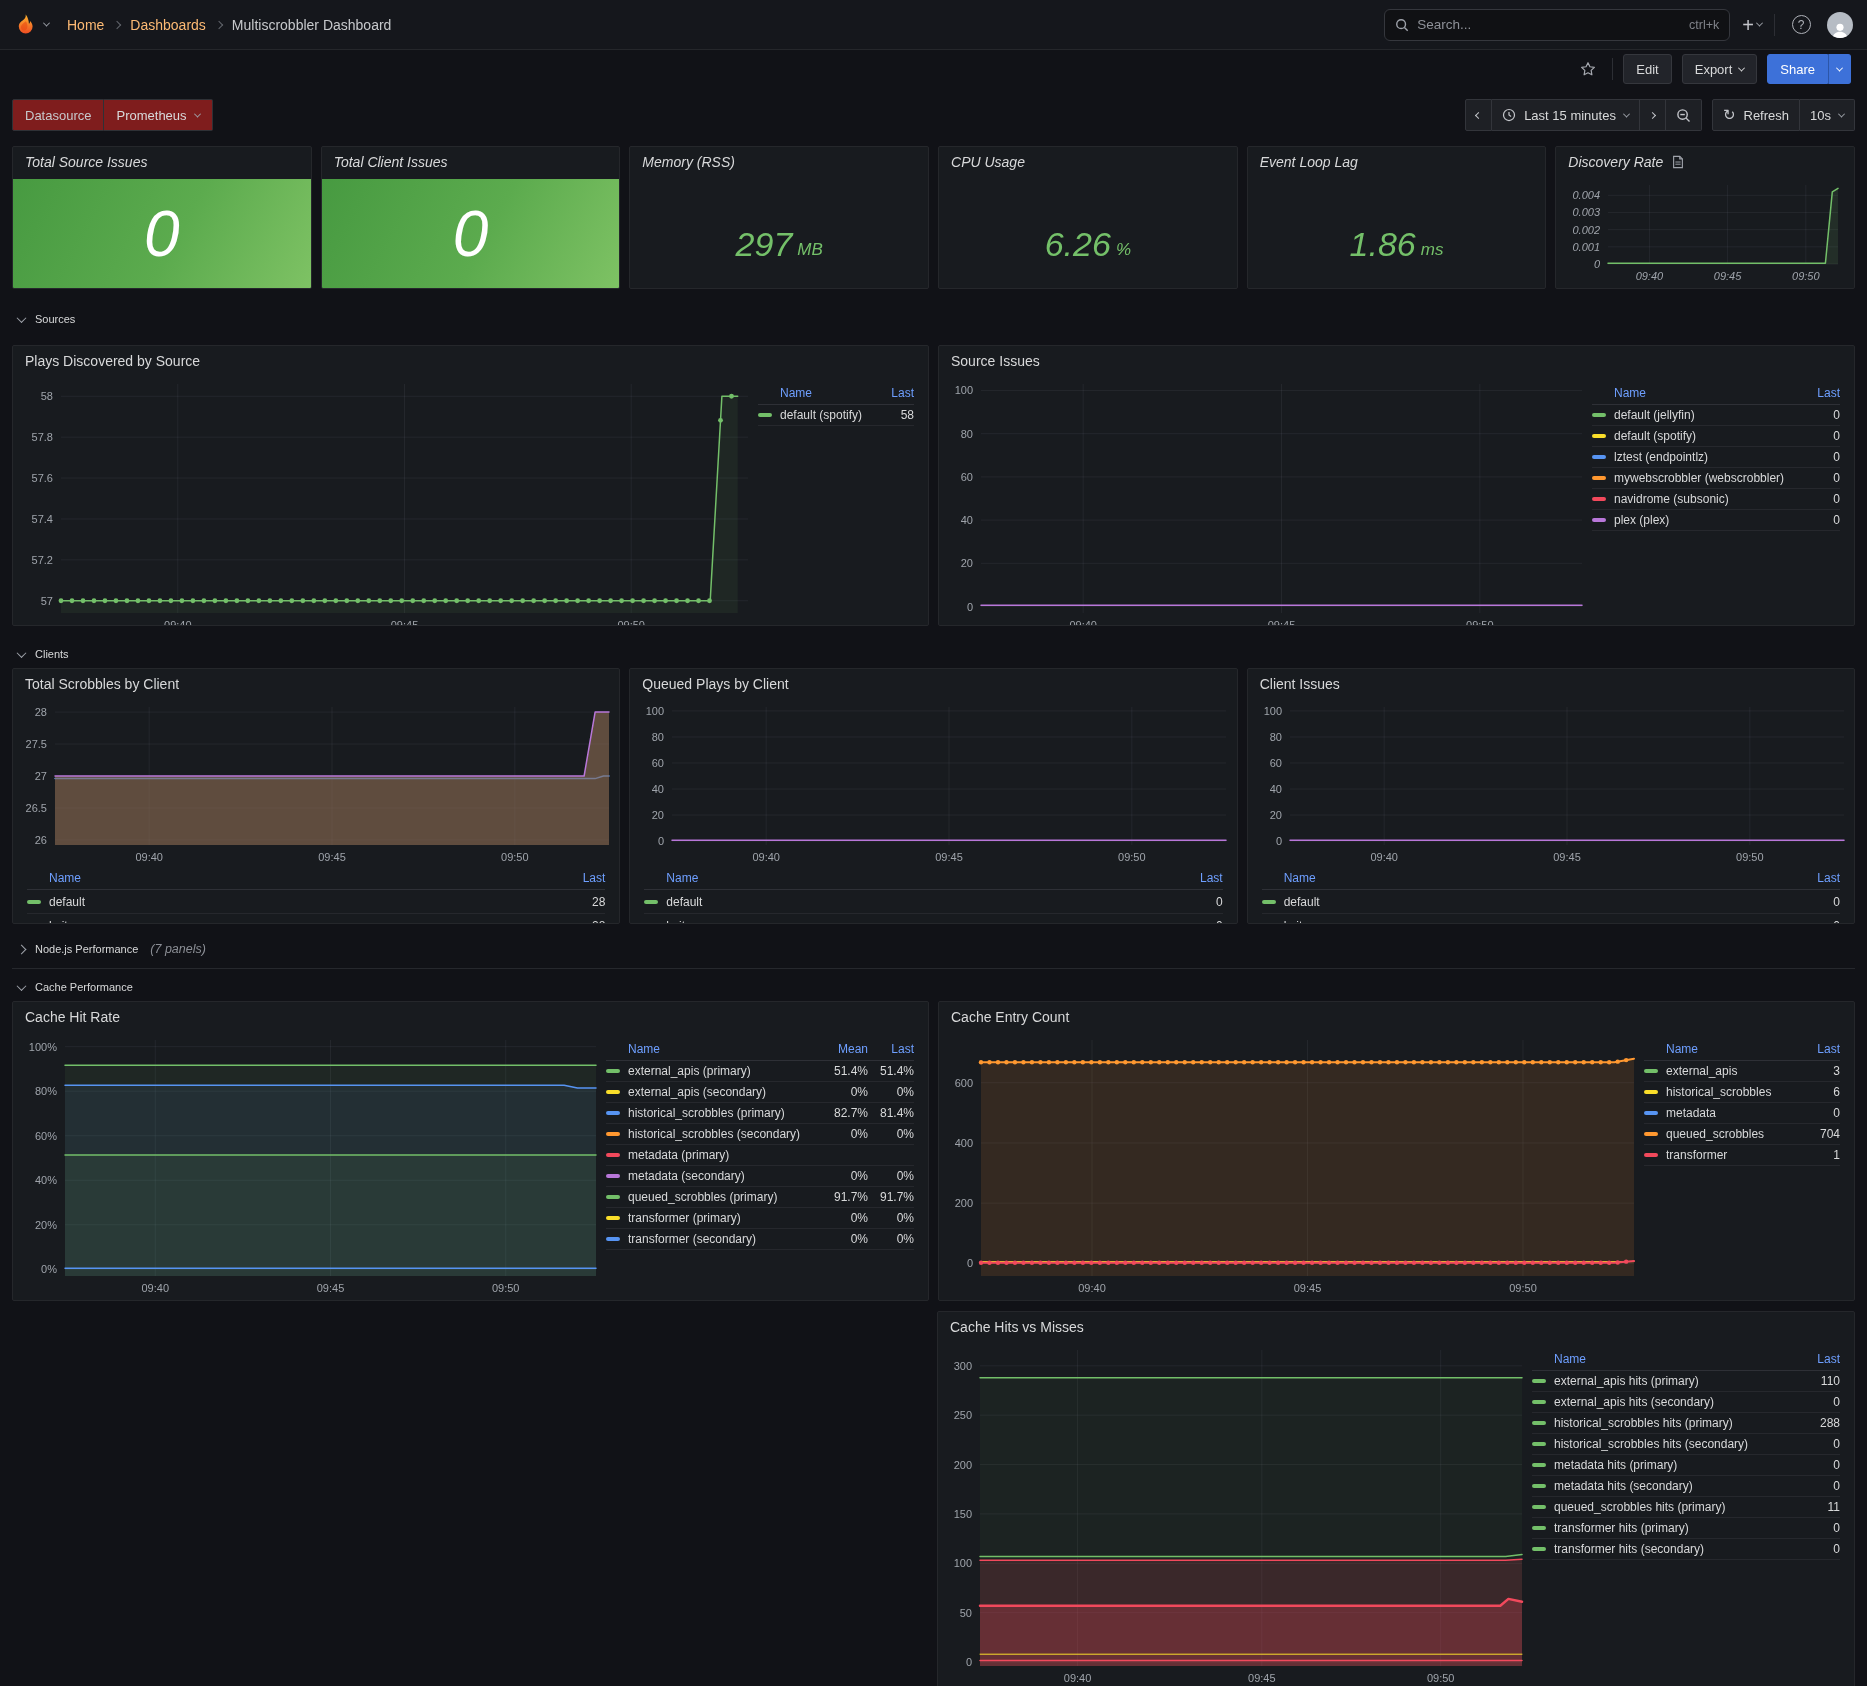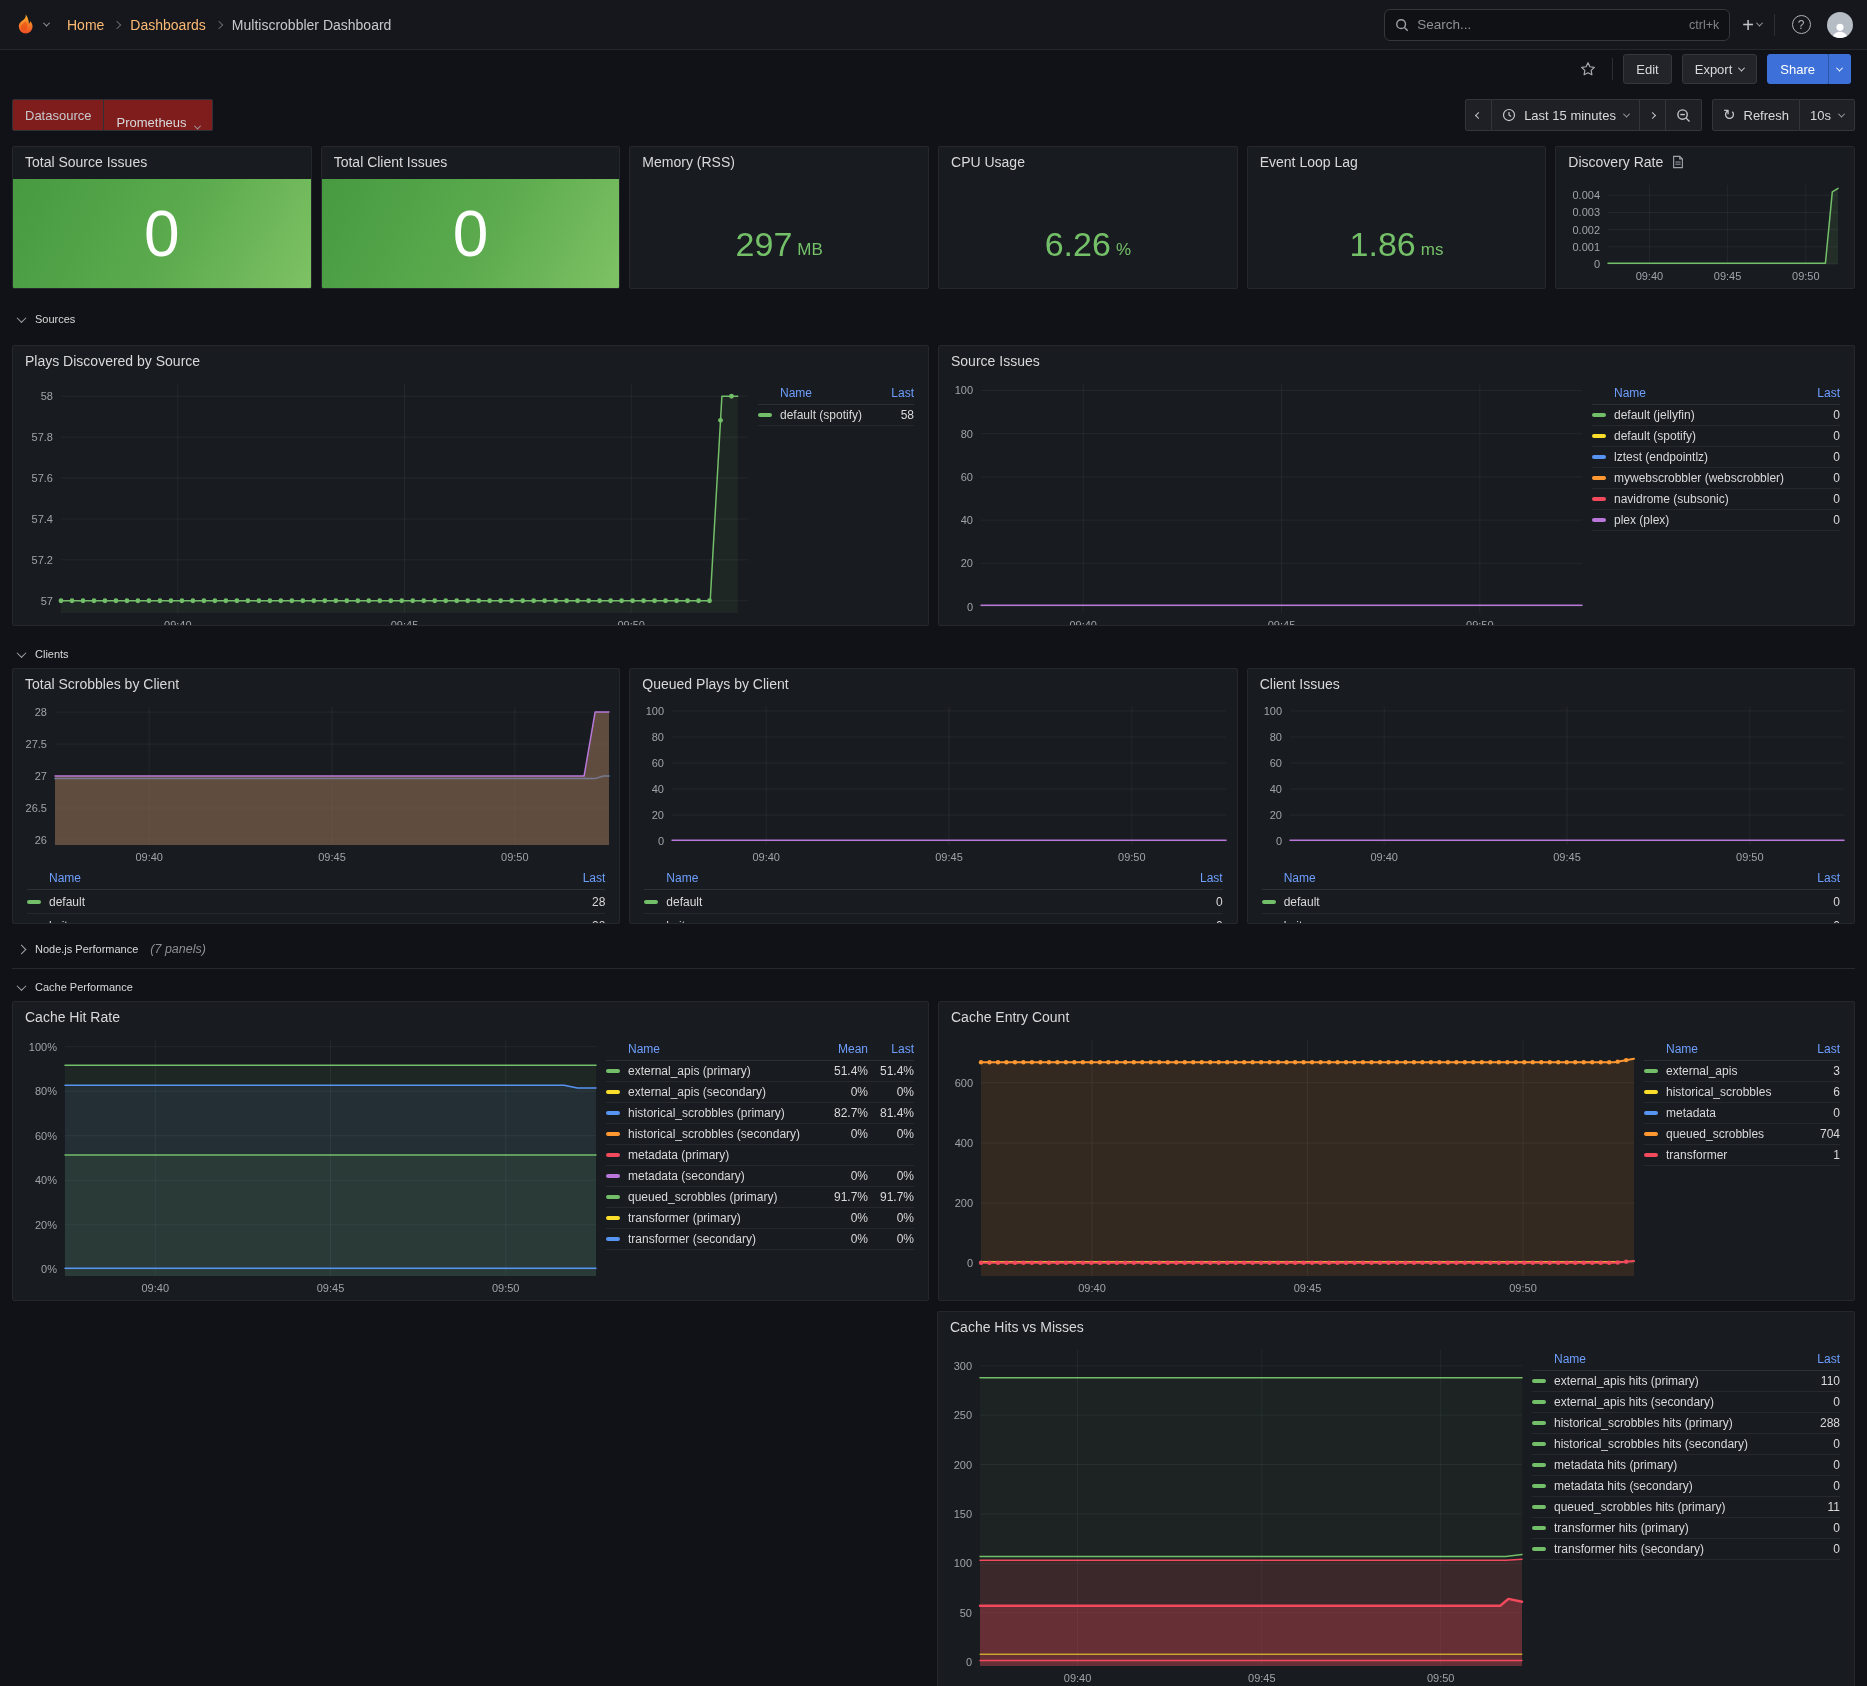--- a/index.html
+++ b/index.html
@@ -43,39 +43,39 @@
   .share-split .btn-blue.main { border-radius:3px 0 0 3px; }
   .share-split .btn-blue.caret { border-radius:0 3px 3px 0; border-left:1px solid #2c56a8; padding:0 8px; }
   .btn .chev, .share-split .chev { border-color:currentColor; }
 
   
   .toolbar { height:42px; display:flex; align-items:center; justify-content:space-between; padding:0 12px; margin-top:6px; }
   .ds-group { display:flex; }
   .tb-box { height:32px; border:1px solid #2f3136; background:#7f1d1d; display:flex; align-items:center;
     padding:0 12px; font-size:13px; color:#d8d9da; gap:8px; }
   .ds-group .tb-box:first-child { border-radius:2px 0 0 2px; color:#c7c9cc; }
-  .ds-group .tb-box:last-child { border-radius:0 2px 2px 0; border-left:none; cursor:pointer;align-items:flex-end; }
+  .ds-group .tb-box:last-child { border-radius:0 2px 2px 0; border-left:none; cursor:pointer; }
   .time-controls { display:flex; align-items:center; gap:10px; }
   .btn-group { display:flex; }
   .btn-group .tb-btn { height:32px; background:#1e2025; border:1px solid #33353b; display:flex; align-items:center;
     gap:8px; padding:0 10px; font-size:13px; color:#d8d9da; cursor:pointer; }
   .btn-group .tb-btn + .tb-btn { border-left:none; }
   .btn-group .tb-btn:first-child { border-radius:2px 0 0 2px; }
   .btn-group .tb-btn:last-child { border-radius:0 2px 2px 0; }
 
   
   .dash { padding:10px 12px 0 12px; }
   .row { display:flex; gap:9px; }
   .panel { background:#181b1f; border:1px solid #25272b; border-radius:2px; display:flex; flex-direction:column; overflow:hidden; position:relative; }
   .panel-title { padding:7px 12px 5px 12px; font-size:14px; color:#d8d9da; white-space:nowrap; display:flex; align-items:center; gap:8px; }
   .panel-body { flex:1; position:relative; display:flex; min-height:0; }
 
   
   .stat-row { height:143px; margin-bottom:16px; }
-  .stat-row .panel { flex:1; }
+  .stat-row .panel { flex:1;font-style:italic; }
   .stat-green-body { position:absolute; inset:32px 0 0 0; background:linear-gradient(118deg,#479a41 0%,#5cab4e 55%,#7ec264 100%);
     display:flex; align-items:center; justify-content:center; }
   .stat-big-zero { font-size:64px; color:#fff; font-weight:400; }
   .spark { position:absolute; inset:0; }
   .stat-value { position:absolute; inset:26px 0 0 0; display:flex; align-items:center; justify-content:center; z-index:2; }
   .stat-value .num { font-size:34px; color:#74c069; }
   .stat-value .unit { font-size:17px; color:#74c069; margin-left:5px; margin-top:10px; }
   .doc-icon { width:14px; height:14px; color:#9fa3ab; }
 
   

